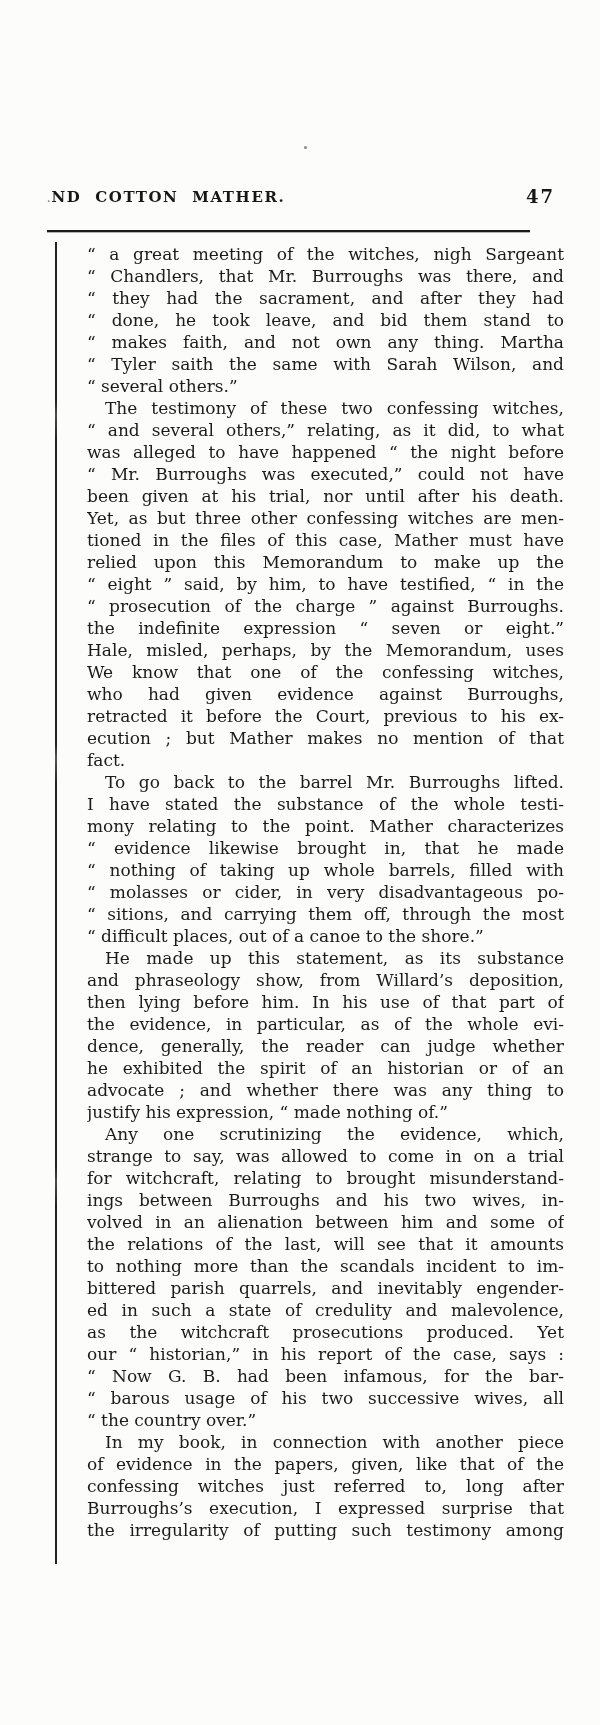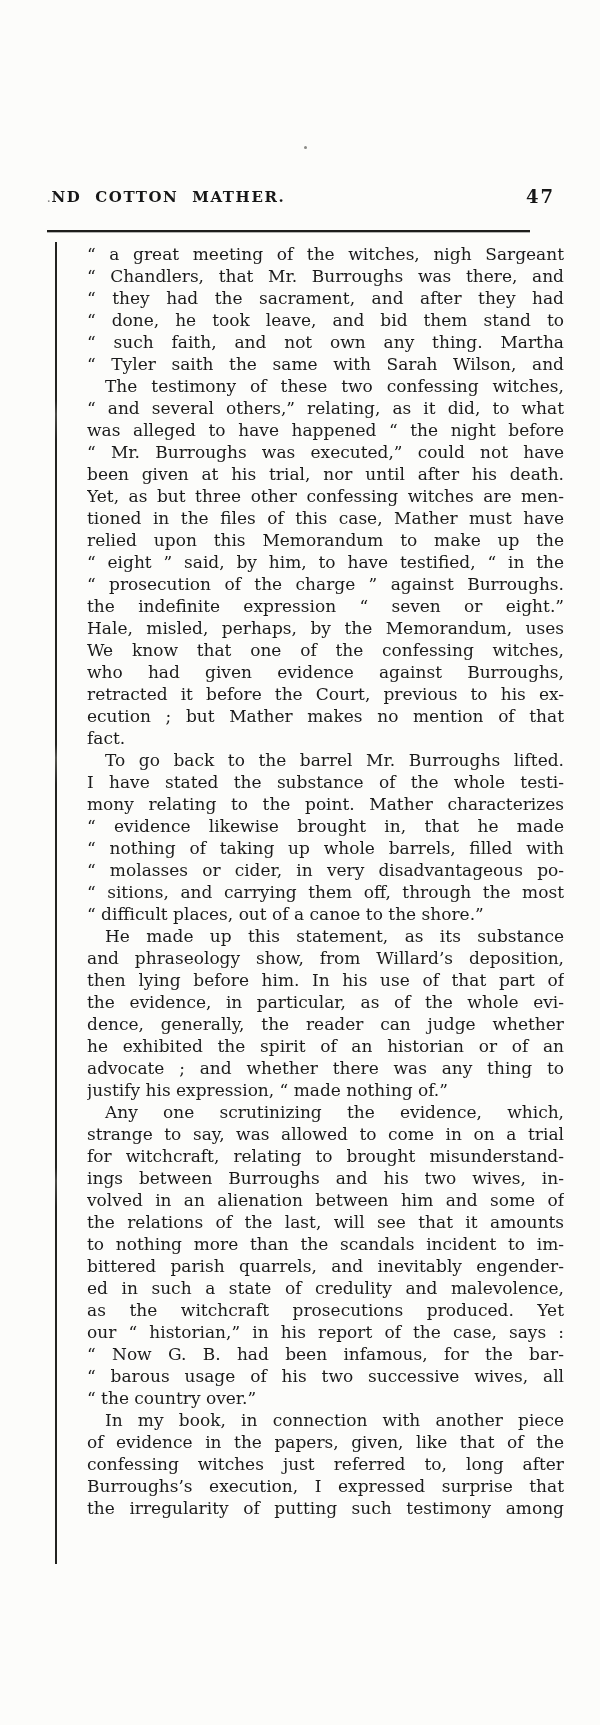--- a/index.html
+++ b/index.html
@@ -79,22 +79,23 @@
   <div class="head-rule"></div>
 
   <div class="left-rule"></div>
 
   <div class="text-block">
       <div class="paragraph">
         <div class="line">“ a great meeting of the witches, nigh Sargeant</div>
         <div class="line">“ Chandlers, that Mr. Burroughs was there, and</div>
         <div class="line">“ they had the sacrament, and after they had</div>
         <div class="line">“ done, he took leave, and bid them stand to</div>
-        <div class="line">“ such faith, and not own any thing. Martha</div>
+        <div class="line">“ makes faith, and not own any thing. Martha</div>
         <div class="line">“ Tyler saith the same with Sarah Wilson, and</div>
+        <div class="line last">“ several others.”</div>
       </div>
       <div class="paragraph">
         <div class="line indent">The testimony of these two confessing witches,</div>
         <div class="line">“ and several others,” relating, as it did, to what</div>
         <div class="line">was alleged to have happened “ the night before</div>
         <div class="line">“ Mr. Burroughs was executed,” could not have</div>
         <div class="line">been given at his trial, nor until after his death.</div>
         <div class="line">Yet, as but three other confessing witches are men-</div>
         <div class="line">tioned in the files of this case, Mather must have</div>
         <div class="line">relied upon this Memorandum to make up the</div>

